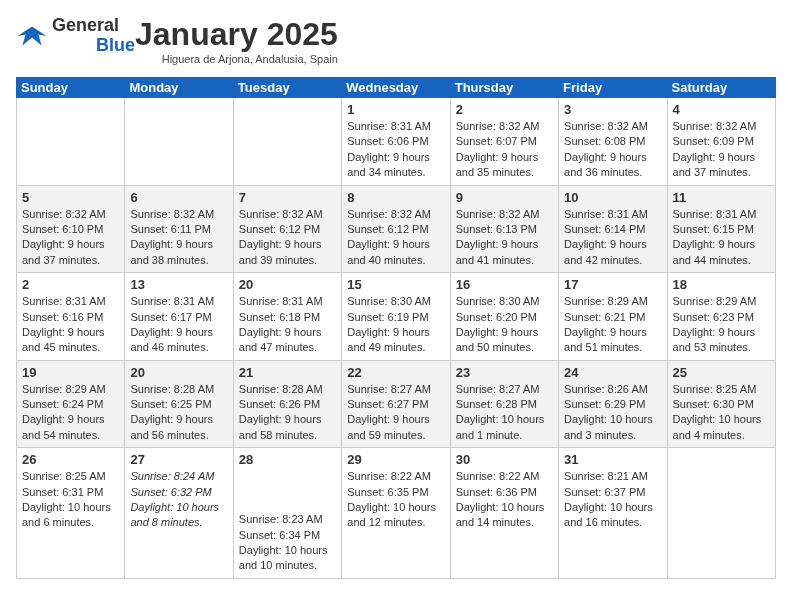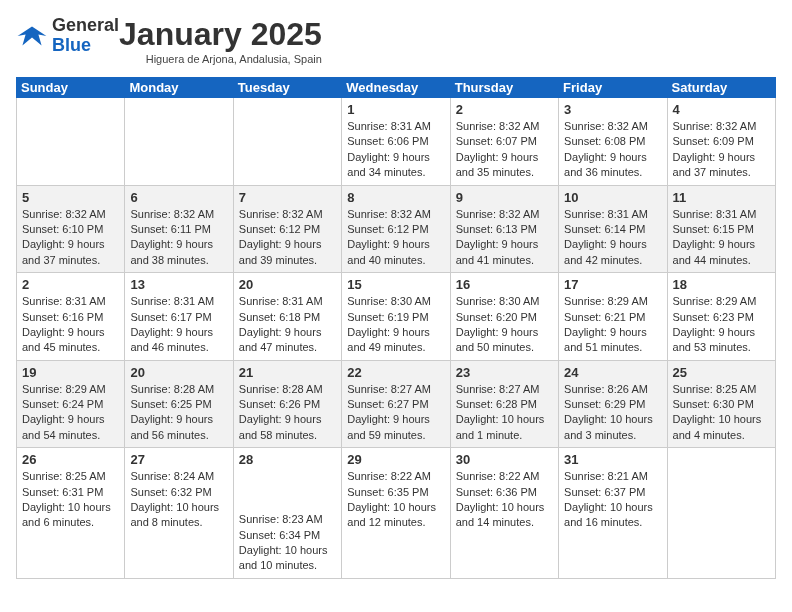--- a/index.html
+++ b/index.html
@@ -19,21 +19,21 @@
       display: flex;
       align-items: center;
       gap: 4px;
     }
     .logo-text {
       font-size: 18px;
       font-weight: bold;
       line-height: 1.1;
     }
     .logo-text .general { color: #333; }
-    .logo-text .blue { color: #1565c0; }
+    .logo-text .blue { color: #1565c0; margin-left: 44px; }
     .logo-bird {
       width: 32px;
       height: 32px;
     }
     .title-block {
       text-align: right;
     }
     .month-title {
       font-size: 32px;
       font-weight: bold;
@@ -276,21 +276,21 @@
       </tr>
       <tr class="row-white">
         <td>
           <span class="day-num">26</span>
           <div style="white-space: pre-line; line-height: 1.4;">Sunrise: 8:25 AM
 Sunset: 6:31 PM
 Daylight: 10 hours and 6 minutes.</div>
         </td>
         <td>
           <span class="day-num">27</span>
-          <div style="white-space: pre-line; line-height: 1.4;">Sunrise: 8:24 AM
+          <div style="white-space: pre-line; line-height: 1.4; font-style: italic;">Sunrise: 8:24 AM
 Sunset: 6:32 PM
 Daylight: 10 hours and 8 minutes.</div>
         </td>
         <td>
           <span class="day-num">28</span>
           <div style="white-space: pre-line; line-height: 1.4; margin-top: 45px;">Sunrise: 8:23 AM
 Sunset: 6:34 PM
 Daylight: 10 hours and 10 minutes.</div>
         </td>
         <td>

